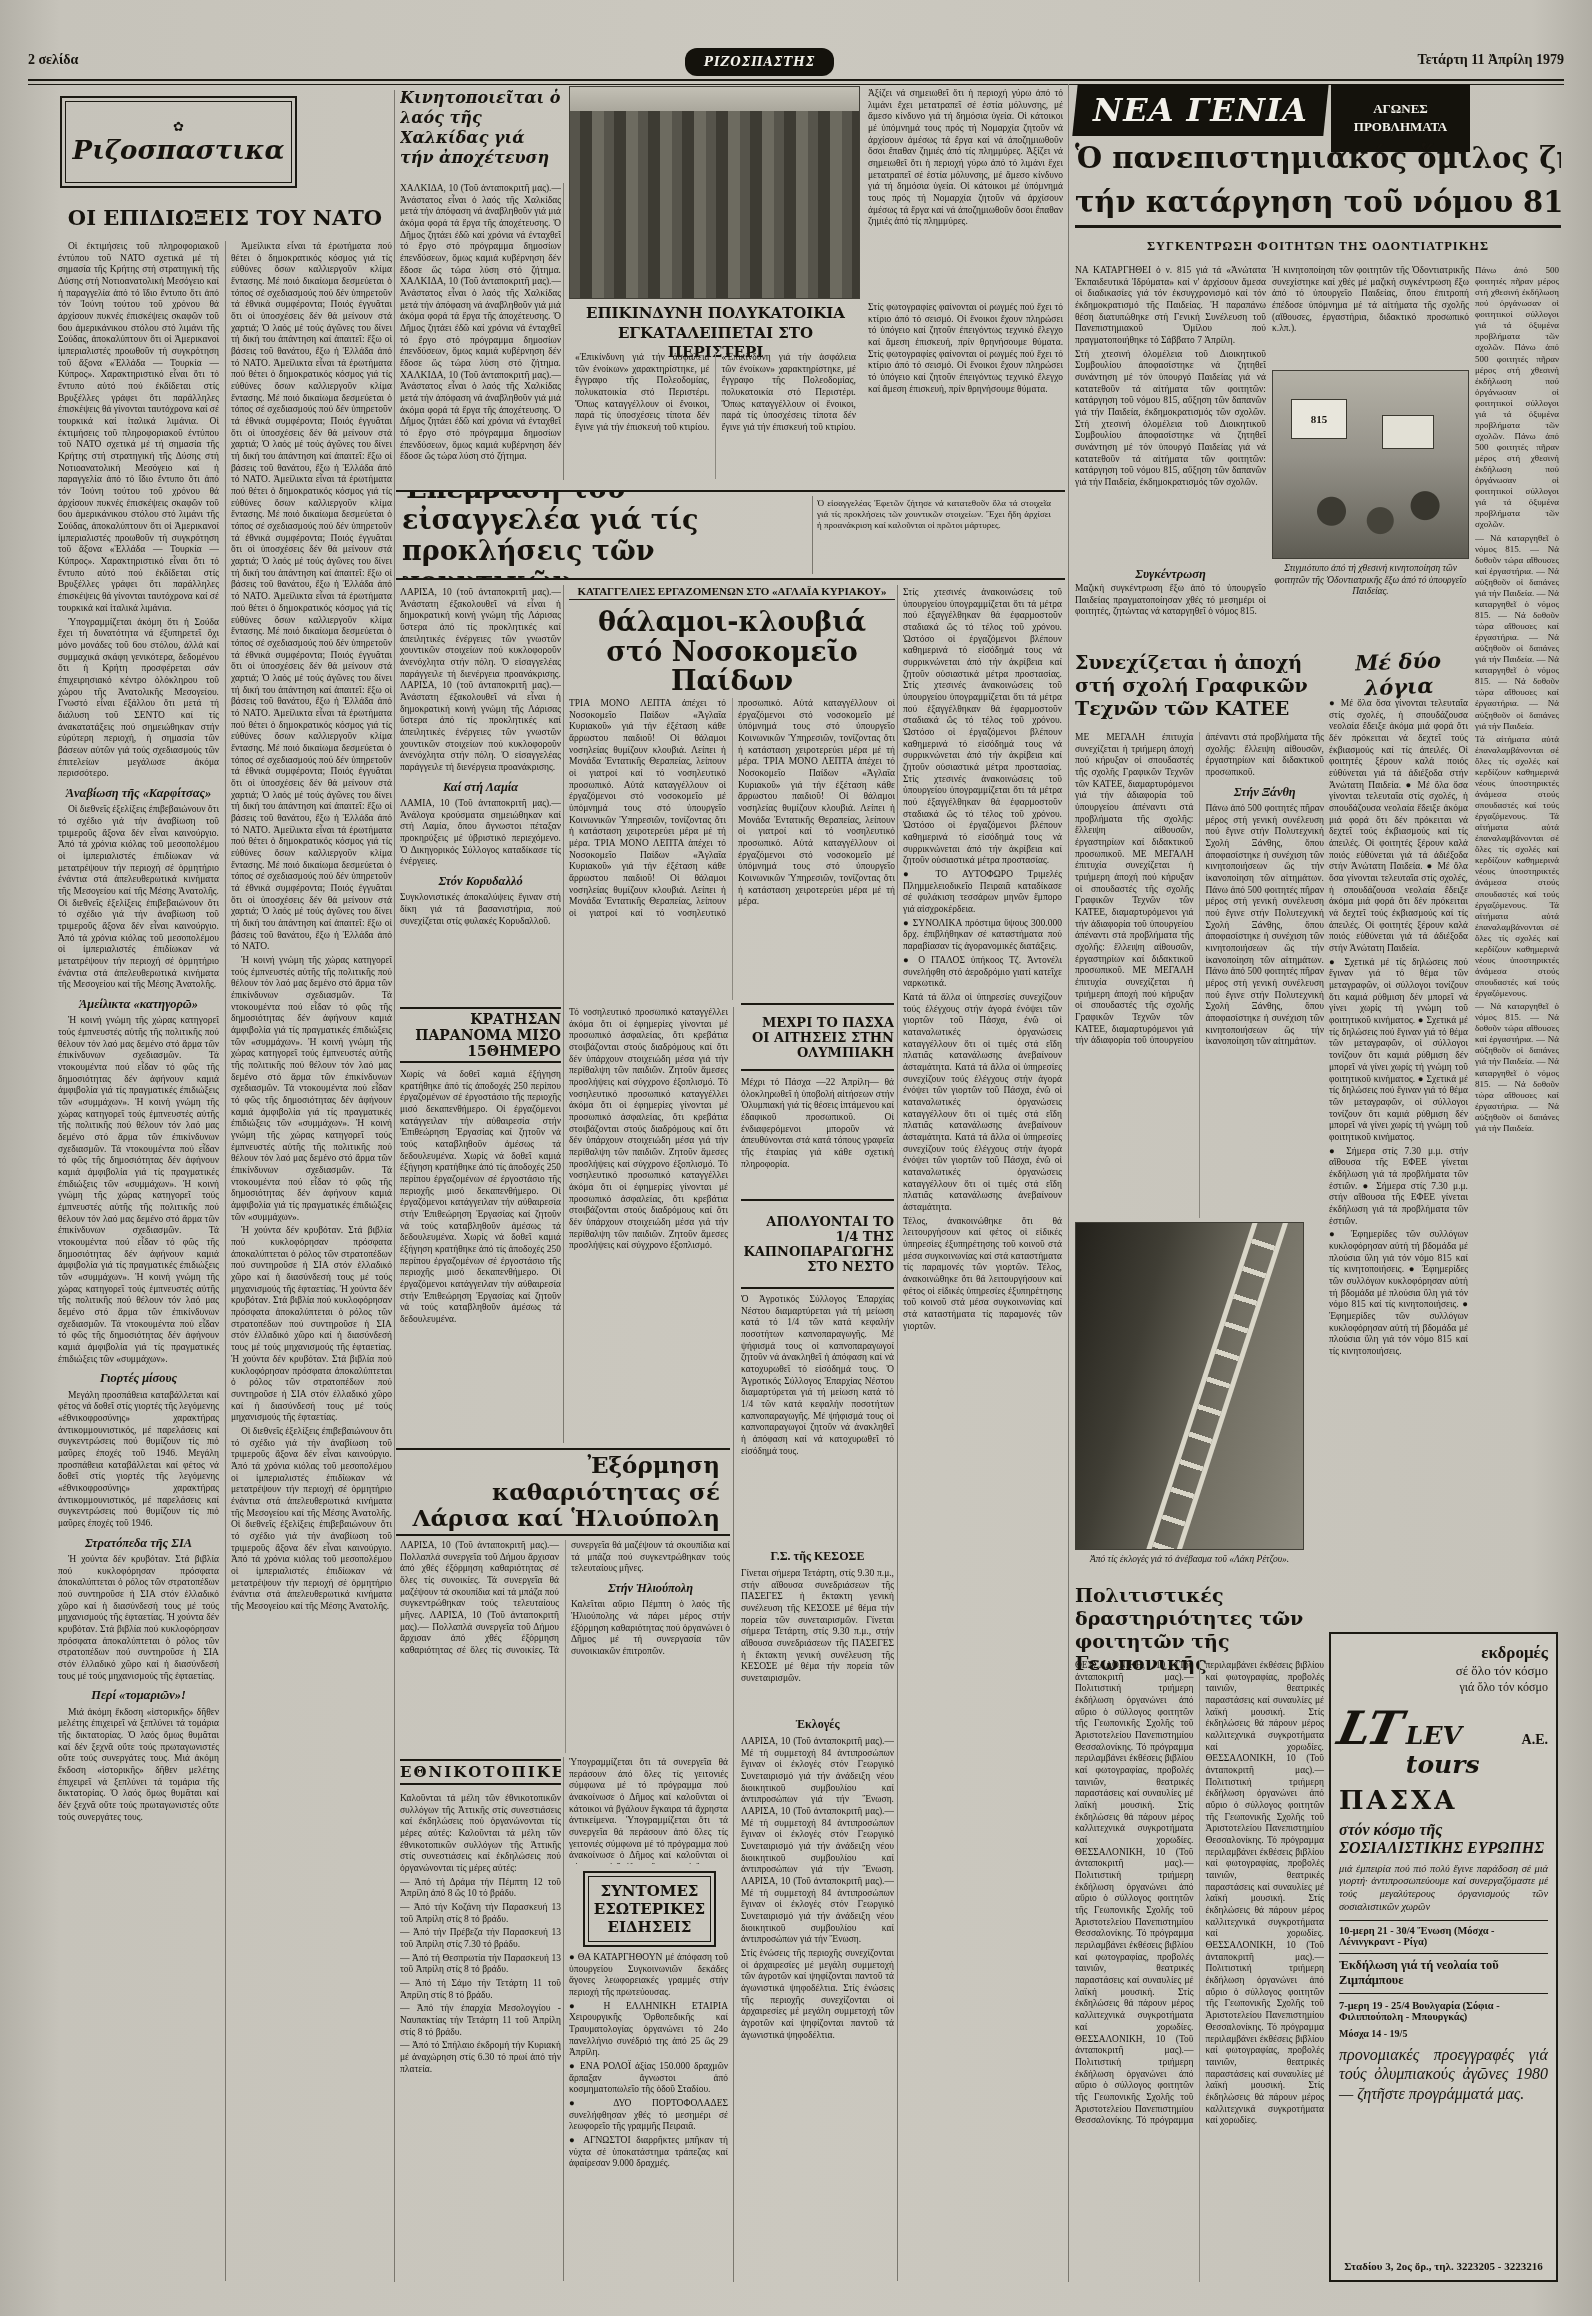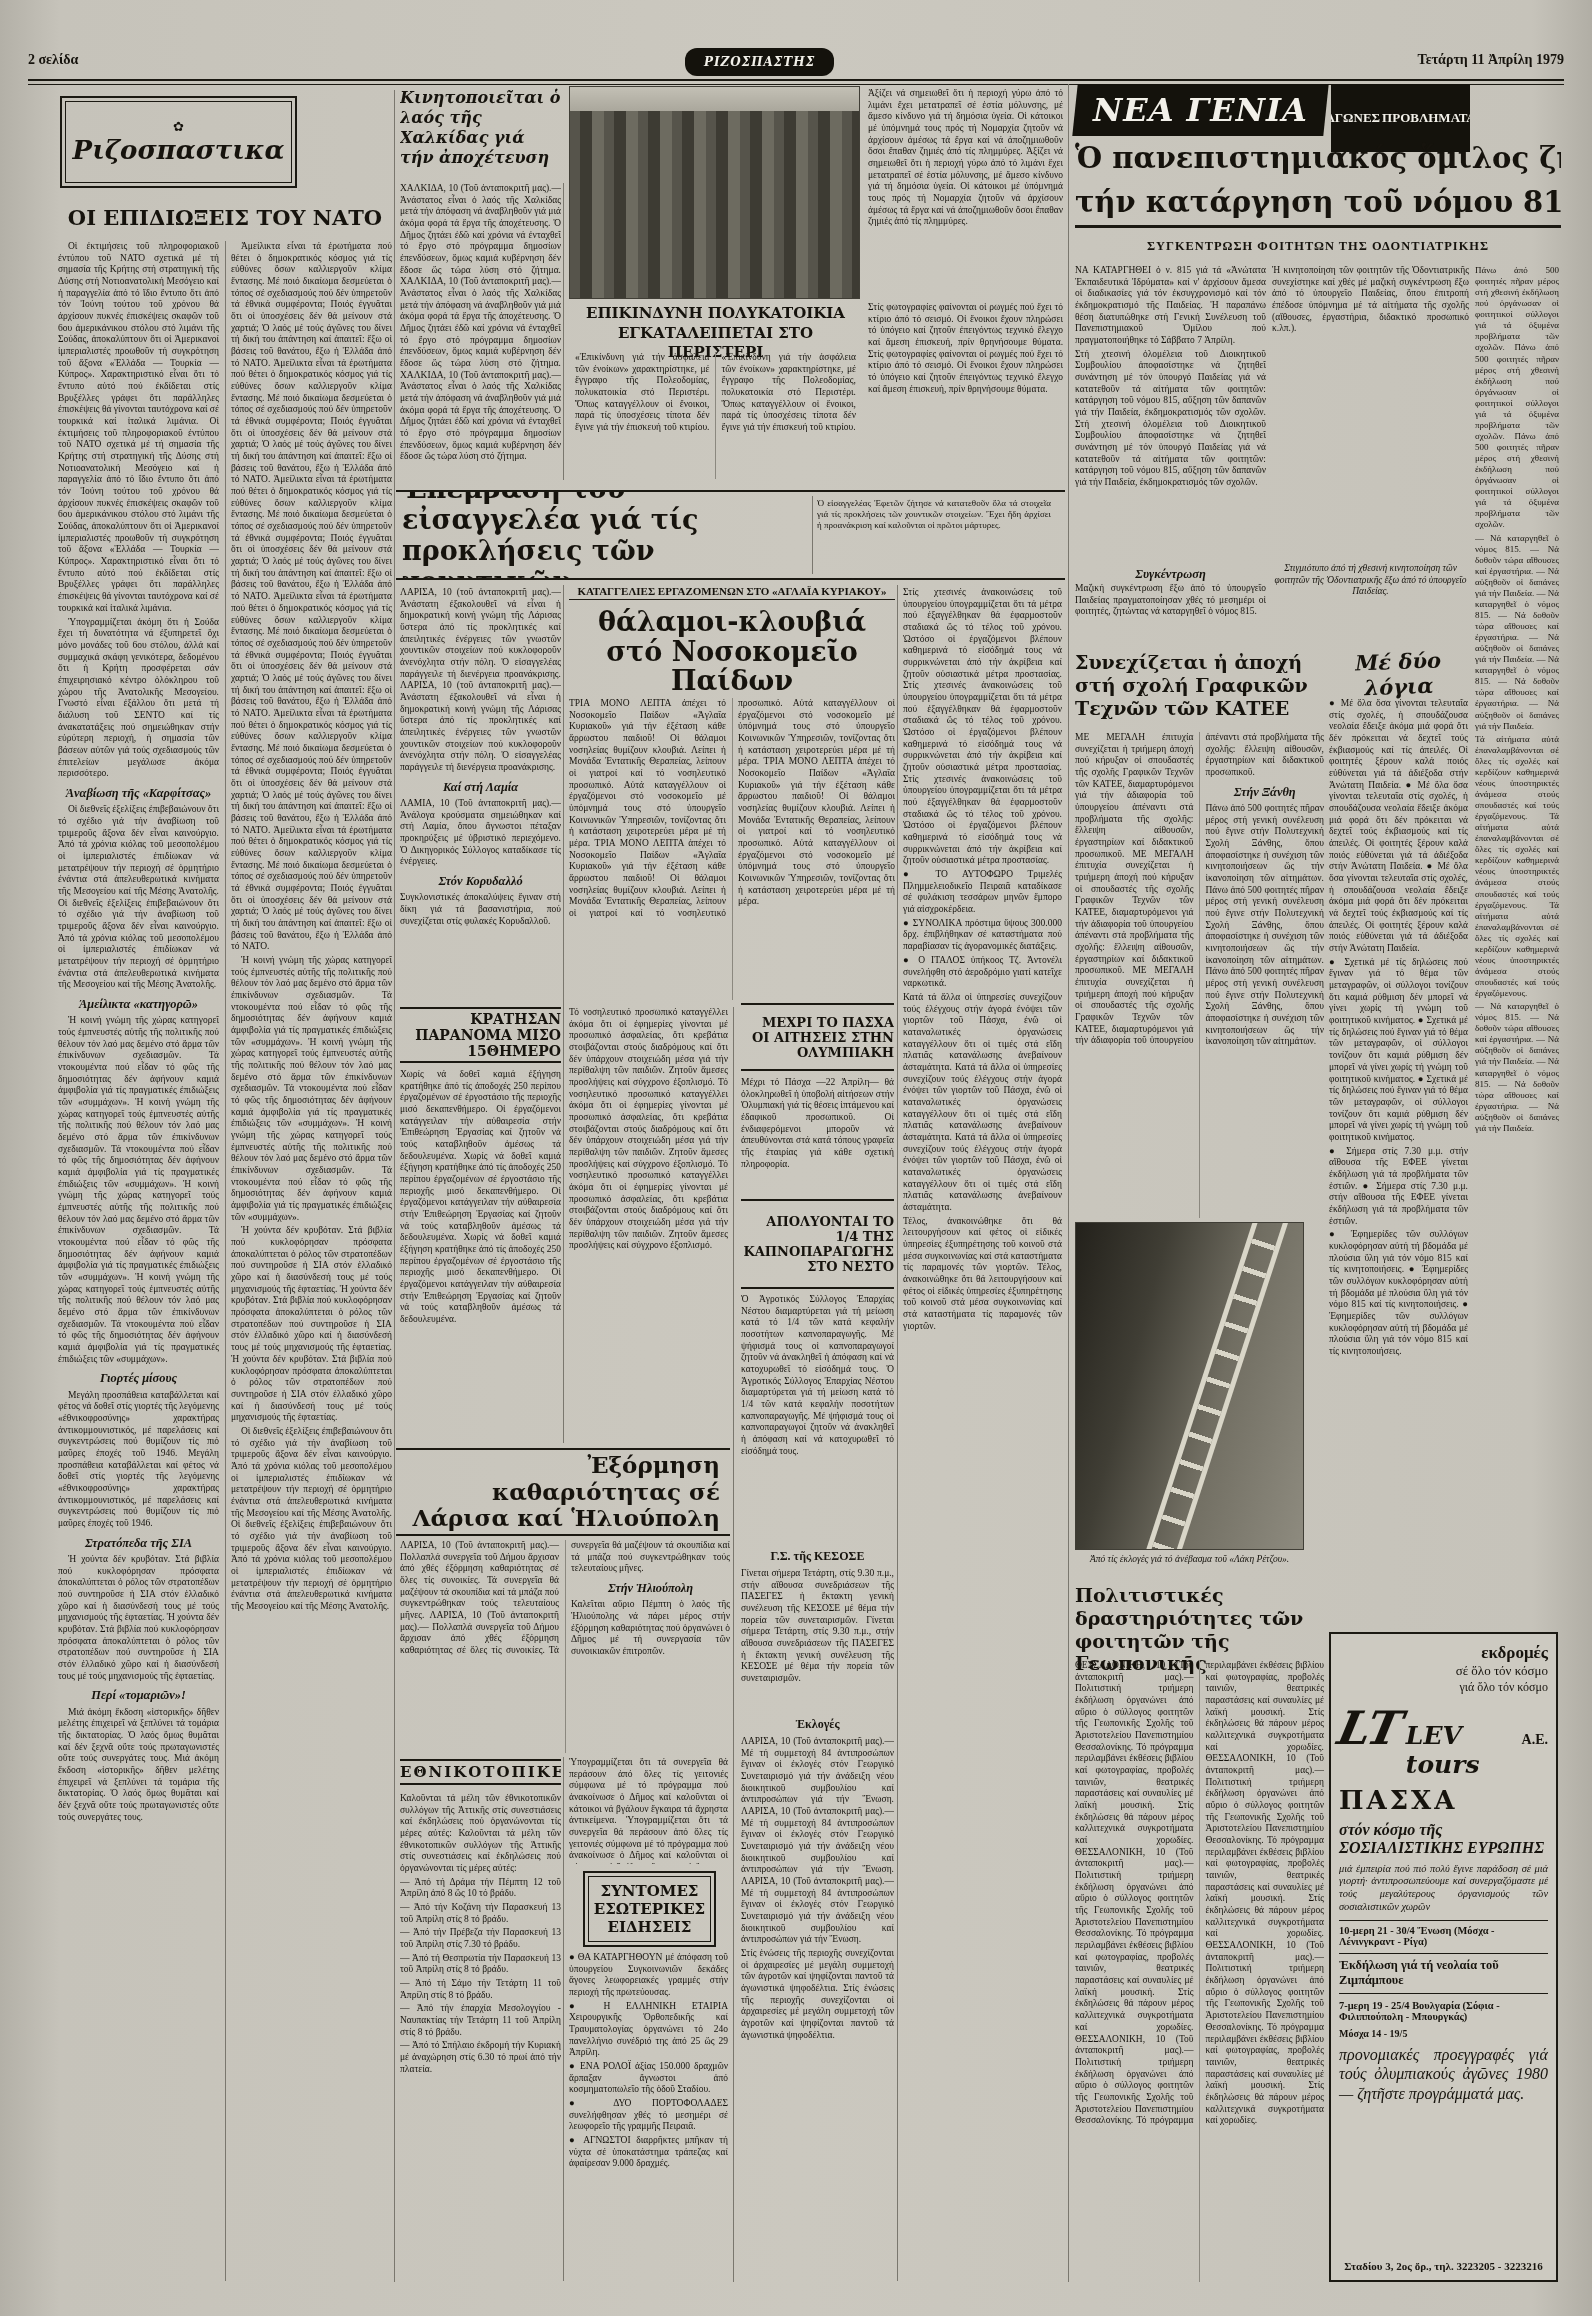--- a/index.html
+++ b/index.html
@@ -178,37 +178,45 @@
     <p class="nid">● ΘΑ ΚΑΤΑΡΓΗΘΟΥΝ μέ ἀπόφαση τοῦ ὑπουργείου Συγκοινωνιῶν δεκάδες ἄγονες λεωφορειακές γραμμές στήν περιοχή τῆς πρωτεύουσας.</p>
     <p class="nid">● Η ΕΛΛΗΝΙΚΗ ΕΤΑΙΡΙΑ Χειρουργικῆς Ὀρθοπεδικῆς καί Τραυματολογίας ὀργανώνει τό 24ο πανελλήνιο συνέδριό της ἀπό 25 ὥς 29 Ἀπρίλη.</p>
     <p class="nid">● ΕΝΑ ΡΟΛΟΪ ἀξίας 150.000 δραχμῶν ἅρπαξαν ἄγνωστοι ἀπό κοσμηματοπωλεῖο τῆς ὁδοῦ Σταδίου.</p>
     <p class="nid">● ΔΥΟ ΠΟΡΤΟΦΟΛΑΔΕΣ συνελήφθησαν χθές τό μεσημέρι σέ λεωφορεῖο τῆς γραμμῆς Πειραιᾶ.</p>
     <p class="nid">● ΑΓΝΩΣΤΟΙ διαρρῆκτες μπῆκαν τή νύχτα σέ ὑποκατάστημα τράπεζας καί ἀφαίρεσαν 9.000 δραχμές.</p>
   </div>
 
   <div class="b" style="left:1075px;top:84px;width:251px;height:52px;background:#14120c;transform:skewX(-6deg);display:flex;align-items:center;justify-content:center">
     <span class="white" style="font:italic bold 32px 'DejaVu Serif',serif;letter-spacing:1px;transform:skewX(6deg)">ΝΕΑ ΓΕΝΙΑ</span>
   </div>
-  <div class="b" style="left:1331px;top:84px;width:139px;height:68px;background:#14120c;display:flex;align-items:center;justify-content:center;gap:2px">
+  <div class="b" style="left:1331px;top:84px;width:139px;height:68px;background:#14120c;display:flex;flex-direction:column;align-items:center;justify-content:center;gap:2px">
     <span class="white" style="font-weight:bold;font-size:13px">ΑΓΩΝΕΣ</span>
     <span class="white" style="font-weight:bold;font-size:13px">ΠΡΟΒΛΗΜΑΤΑ</span>
   </div>
 
   <div class="b hd" style="left:1075px;top:141px;width:486px;font-size:29px;white-space:nowrap">Ὁ πανεπιστημιακός ὅμιλος ζητᾶ</div>
   <div class="b hd" style="left:1075px;top:185px;width:486px;font-size:29px;white-space:nowrap;border-bottom:3px solid #1b1912;padding-bottom:6px">τήν κατάργηση τοῦ νόμου 815</div>
   <div class="b" style="left:1075px;top:239px;width:486px;font-weight:bold;font-size:12.4px;letter-spacing:1px;text-align:center">ΣΥΓΚΕΝΤΡΩΣΗ ΦΟΙΤΗΤΩΝ ΤΗΣ ΟΔΟΝΤΙΑΤΡΙΚΗΣ</div>
 
   <div class="b t" style="left:1075px;top:265px;width:191px;height:295px">
     <p class="nid">ΝΑ ΚΑΤΑΡΓΗΘΕΙ ὁ ν. 815 γιά τά «Ἀνώτατα Ἐκπαιδευτικά Ἱδρύματα» καί ν' ἀρχίσουν ἄμεσα οἱ διαδικασίες γιά τόν ἐκσυγχρονισμό καί τόν ἐκδημοκρατισμό τῆς Παιδείας. Ἡ παραπάνω θέση διατυπώθηκε στή Γενική Συνέλευση τοῦ Πανεπιστημιακοῦ Ὁμίλου πού πραγματοποιήθηκε τό Σάββατο 7 Ἀπρίλη.</p>
     <p class="nid">Στή χτεσινή ὁλομέλεια τοῦ Διοικητικοῦ Συμβουλίου ἀποφασίστηκε νά ζητηθεῖ συνάντηση μέ τόν ὑπουργό Παιδείας γιά νά κατατεθοῦν τά αἰτήματα τῶν φοιτητῶν: κατάργηση τοῦ νόμου 815, αὔξηση τῶν δαπανῶν γιά τήν Παιδεία, ἐκδημοκρατισμός τῶν σχολῶν. Στή χτεσινή ὁλομέλεια τοῦ Διοικητικοῦ Συμβουλίου ἀποφασίστηκε νά ζητηθεῖ συνάντηση μέ τόν ὑπουργό Παιδείας γιά νά κατατεθοῦν τά αἰτήματα τῶν φοιτητῶν: κατάργηση τοῦ νόμου 815, αὔξηση τῶν δαπανῶν γιά τήν Παιδεία, ἐκδημοκρατισμός τῶν σχολῶν.</p>
   </div>
   <div class="b t" style="left:1272px;top:265px;width:197px;height:101px">
     <p class="nid">Ἡ κινητοποίηση τῶν φοιτητῶν τῆς Ὀδοντιατρικῆς συνεχίστηκε καί χθές μέ μαζική συγκέντρωση ἔξω ἀπό τό ὑπουργεῖο Παιδείας, ὅπου ἐπιτροπή ἐπέδοσε ὑπόμνημα μέ τά αἰτήματα τῆς σχολῆς (αἴθουσες, ἐργαστήρια, διδακτικό προσωπικό κ.λπ.).</p>
   </div>
 
+  <div class="photo" style="left:1272px;top:370px;width:197px;height:189px;
+       background:radial-gradient(circle at 30% 75%,#3c3a32 0 14px,rgba(0,0,0,0) 15px),
+                  radial-gradient(circle at 55% 80%,#45433a 0 13px,rgba(0,0,0,0) 14px),
+                  radial-gradient(circle at 78% 72%,#38362e 0 14px,rgba(0,0,0,0) 15px),
+                  linear-gradient(180deg,#b4b1a6 0,#96938a 45%,#5e5c53 100%)">
+    <div style="position:absolute;left:18px;top:28px;width:56px;height:40px;background:#e8e6dc;border:1px solid #3a382f;display:flex;align-items:center;justify-content:center;font-weight:bold;font-size:11px">815</div>
+    <div style="position:absolute;left:109px;top:44px;width:52px;height:34px;background:#e2e0d5;border:1px solid #3a382f"></div>
+  </div>
   <div class="b cap" style="left:1272px;top:563px;width:197px;height:46px">Στιγμιότυπο ἀπό τή χθεσινή κινητοποίηση τῶν φοιτητῶν τῆς Ὀδοντιατρικῆς ἔξω ἀπό τό ὑπουργεῖο Παιδείας.</div>
 
   <div class="b sh" style="left:1075px;top:561px;width:191px">Συγκέντρωση</div>
   <div class="b t" style="left:1075px;top:583px;width:191px;height:60px">
     <p class="nid">Μαζική συγκέντρωση ἔξω ἀπό τό ὑπουργεῖο Παιδείας πραγματοποίησαν χθές τό μεσημέρι οἱ φοιτητές, ζητώντας νά καταργηθεῖ ὁ νόμος 815.</p>
   </div>
 
   <div class="b hd" style="left:1075px;top:651px;width:249px;font-size:19px;line-height:1.2">Συνεχίζεται ἡ ἀποχή στή σχολή Γραφικῶν Τεχνῶν τῶν ΚΑΤΕΕ</div>
   <div class="b t c2" style="left:1075px;top:732px;width:249px;height:486px">
     <p class="nid">ΜΕ ΜΕΓΑΛΗ ἐπιτυχία συνεχίζεται ἡ τριήμερη ἀποχή πού κήρυξαν οἱ σπουδαστές τῆς σχολῆς Γραφικῶν Τεχνῶν τῶν ΚΑΤΕΕ, διαμαρτυρόμενοι γιά τήν ἀδιαφορία τοῦ ὑπουργείου ἀπέναντι στά προβλήματα τῆς σχολῆς: ἔλλειψη αἰθουσῶν, ἐργαστηρίων καί διδακτικοῦ προσωπικοῦ. ΜΕ ΜΕΓΑΛΗ ἐπιτυχία συνεχίζεται ἡ τριήμερη ἀποχή πού κήρυξαν οἱ σπουδαστές τῆς σχολῆς Γραφικῶν Τεχνῶν τῶν ΚΑΤΕΕ, διαμαρτυρόμενοι γιά τήν ἀδιαφορία τοῦ ὑπουργείου ἀπέναντι στά προβλήματα τῆς σχολῆς: ἔλλειψη αἰθουσῶν, ἐργαστηρίων καί διδακτικοῦ προσωπικοῦ. ΜΕ ΜΕΓΑΛΗ ἐπιτυχία συνεχίζεται ἡ τριήμερη ἀποχή πού κήρυξαν οἱ σπουδαστές τῆς σχολῆς Γραφικῶν Τεχνῶν τῶν ΚΑΤΕΕ, διαμαρτυρόμενοι γιά τήν ἀδιαφορία τοῦ ὑπουργείου ἀπέναντι στά προβλήματα τῆς σχολῆς: ἔλλειψη αἰθουσῶν, ἐργαστηρίων καί διδακτικοῦ προσωπικοῦ.</p>

